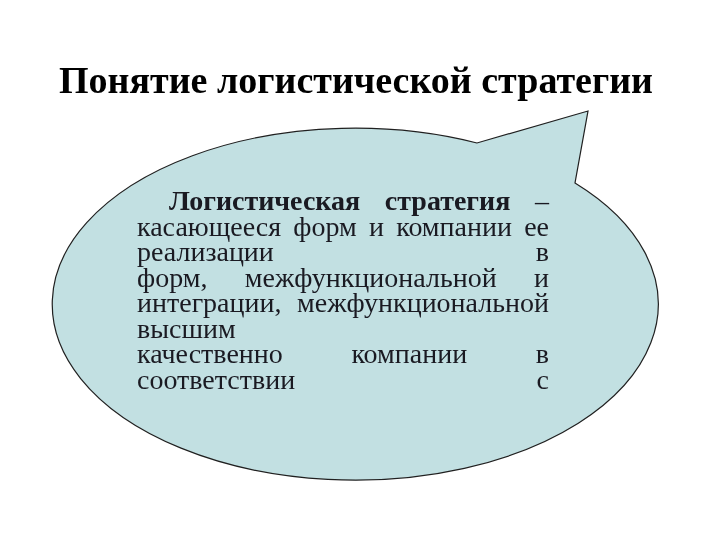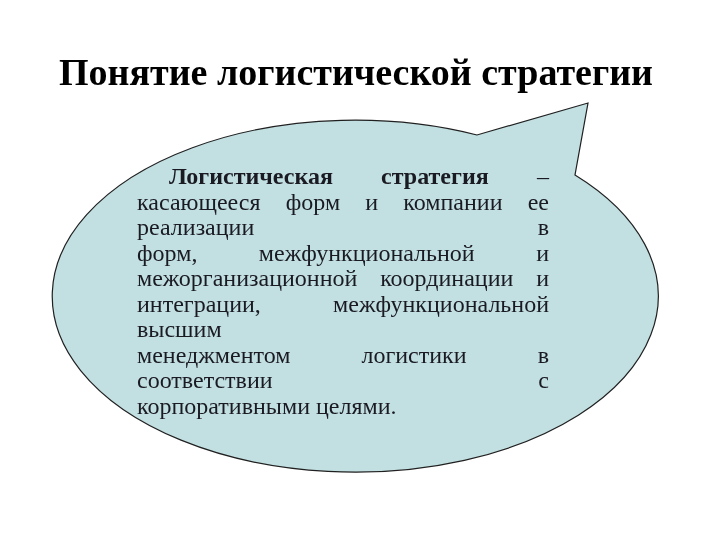--- a/index.html
+++ b/index.html
@@ -2,34 +2,34 @@
 <html><head>
 <meta charset="utf-8">
 <style>
   html, body { margin: 0; padding: 0; }
   body {
     width: 720px; height: 540px;
     position: relative; overflow: hidden;
     background: #ffffff;
     font-family: "Liberation Serif", serif;
   }
-  .slide { position: absolute; inset: 0; }
+  .slide { position: absolute; inset: 0; margin-top: 8px; }
   .title {
     position: absolute;
     top: 25px; left: 0; width: 712px;
     text-align: center;
     font-size: 38px; line-height: 1.2;
     color: #000000;
     white-space: nowrap;
   }
   .bubble-svg { position: absolute; left: 0; top: 0; }
   .bubble-text {
     position: absolute;
-    left: 137px; top: 164px; width: 412px;
-    font-size: 24px; line-height: 25.5px;
+    left: 137px; top: 180px; width: 412px;
+    font-size: 28px; line-height: 25.5px;
     color: #1a1a22;
   }
   .line { text-align: justify; text-align-last: justify; }
   .line.first { padding-left: 32px; }
   .line.last { text-align-last: left; }
   .b { font-weight: bold; }
 </style>
 </head>
 <body style="background: rgb(255, 255, 255);">
 
@@ -38,19 +38,17 @@
   <h1 class="title" style="color: rgb(0, 0, 0);">Понятие логистической стратегии</h1>
 
   <svg class="bubble-svg" width="720" height="540" viewBox="0 0 720 540">
     <path d="M 575,175 A 303,176 0 1 1 477,135 L 588,103 Z" stroke-width="1.2" stroke-linejoin="miter" fill="#c2e0e2" stroke="#202020"></path>
   </svg>
 
   <div class="bubble-text" style="color: rgb(26, 26, 34);">
     <div class="line first"><span class="b">Логистическая стратегия</span> <span>–</span></div>
     <div class="line">касающееся форм и компании ее реализации в</div>
     <div class="line">форм, межфункциональной и</div>
-    <div class="line">межорганизационной координации и</div>
     <div class="line">интеграции, межфункциональной высшим</div>
-    <div class="line">менеджментом логистики в соответствии с</div>
-    <div class="line last">корпоративными целями.</div>
+    <div class="line">качественно компании в соответствии с</div>
   </div>
 
 </div>
 
 </body></html>

